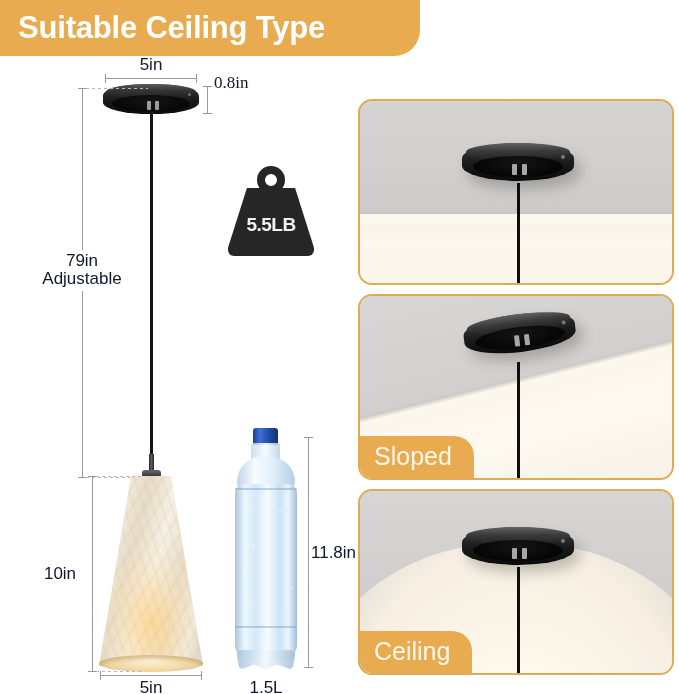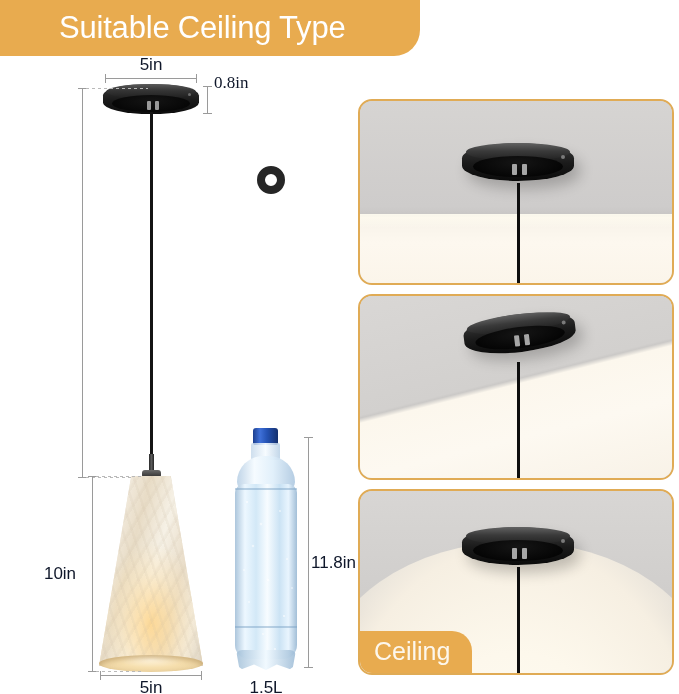--- a/index.html
+++ b/index.html
@@ -16,25 +16,24 @@
     position: absolute;
     left: 0; top: 0;
     width: 420px; height: 56px;
     background: #e8ab4f;
     border-bottom-right-radius: 26px;
     display: flex; align-items: center;
   }
   .title-text {
     color: #ffffff;
     font-size: 31px;
-    font-weight: normal;
+    font-weight: bold;
     padding-left: 18px;
     letter-spacing: -0.2px;
     white-space: nowrap;
-    margin-left: 41px;
   }
 
   
   .diagram { position: absolute; left: 0; top: 56px; width: 350px; height: 638px; }
 
   
   .canopy {
     position: absolute; left: 103px; top: 28px;
     width: 96px; height: 34px;
   }
@@ -306,23 +305,30 @@
 
   <div class="cord"></div>
   <div class="shade-stem"></div>
   <div class="shade-cap"></div>
 
   <div class="dim-line-v" style="left:82px; top:32px; height:390px;"></div>
   <div class="tick-h" style="left:78px; top:32px;"></div>
   <div class="tick-h" style="left:78px; top:421px;"></div>
   <div class="leader" style="left:86px; top:32px; width:62px;"></div>
   <div class="leader" style="left:86px; top:421px; width:62px;"></div>
+  <div class="dim-label" style="left:14px; top:194px; width:136px; background:#fff; padding:2px 0;">
+    <div>79in</div>
+    <div>Adjustable</div>
+  </div>
 
   <div class="weight">
     <div class="weight-ring"></div>
+    <div class="weight-body">
+      <span class="weight-text">5.5LB</span>
+    </div>
   </div>
 
   <div class="shade">
     <div class="shade-cone"></div>
     <div class="shade-texture"></div>
     <div class="shade-mouth"></div>
   </div>
 
   <div class="dim-line-v" style="left:92px; top:420px; height:196px;"></div>
   <div class="tick-h" style="left:88px; top:420px;"></div>
@@ -343,21 +349,21 @@
     <div class="bottle-body"></div>
     <div class="bottle-rib" style="top:60px;"></div>
     <div class="bottle-rib" style="top:198px;"></div>
     <div class="bottle-droplets"></div>
     <div class="bottle-base"></div>
   </div>
 
   <div class="dim-line-v" style="left:308px; top:381px; height:231px;"></div>
   <div class="tick-h" style="left:304px; top:381px;"></div>
   <div class="tick-h" style="left:304px; top:611px;"></div>
-  <div class="dim-label" style="left:311px; top:488px;margin-top:10px;">11.8in</div>
+  <div class="dim-label" style="left:311px; top:488px;">11.8in</div>
 
   <div class="dim-label" style="left:236px; top:623px; width:60px;">1.5L</div>
 </div>
 
 <div class="panel" id="panel-flat">
   <div class="ceiling-scene scene-flat"></div>
   <div class="panel-canopy" style="left:102px; top:42px;">
     <div class="pc-body"></div>
     <div class="pc-top"></div>
     <div class="pc-under"></div>
@@ -372,20 +378,21 @@
   <div class="ceiling-scene scene-sloped"></div>
   <div class="panel-canopy" style="left:104px; top:18px; transform:rotate(-7deg);">
     <div class="pc-body"></div>
     <div class="pc-top"></div>
     <div class="pc-under"></div>
     <div class="pc-screw"></div>
     <div class="pc-term t1"></div>
     <div class="pc-term t2"></div>
   </div>
   <div class="panel-cord" style="left:157px; top:66px; height:120px;"></div>
+  <div class="panel-label">Sloped</div>
 </div>
 
 <div class="panel" id="panel-arched">
   <div class="ceiling-scene scene-arched"></div>
   <div class="panel-canopy" style="left:102px; top:36px;">
     <div class="pc-body"></div>
     <div class="pc-top"></div>
     <div class="pc-under"></div>
     <div class="pc-screw"></div>
     <div class="pc-term t1"></div>

